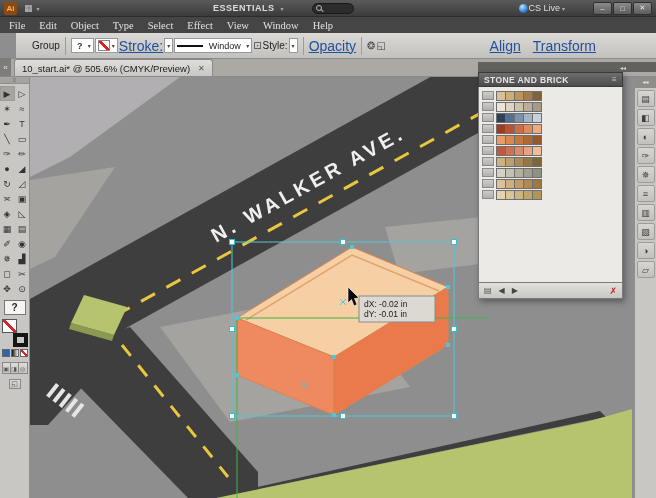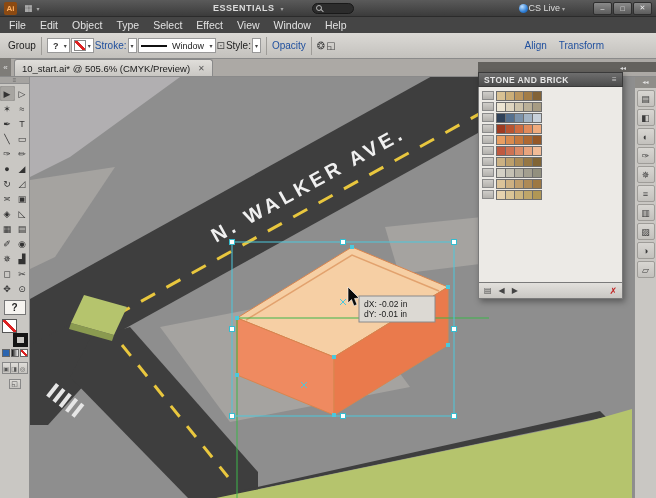--- a/index.html
+++ b/index.html
@@ -21,27 +21,27 @@
   .mag{width:6px;height:6px;border:1px solid #b5b5b5;border-radius:50%;position:relative;}
   .mag::after{content:"";position:absolute;width:4px;height:1px;background:#b5b5b5;right:-3px;bottom:-1px;transform:rotate(45deg);}
   .cslive{display:flex;align-items:center;font-size:9px;color:#ddd;margin-right:26px;}
   .orb{width:9px;height:9px;border-radius:50%;background:radial-gradient(circle at 35% 30%,#bfe0ff,#2f7fd6 60%,#174f96);}
   .win-btns{display:flex;gap:1px;}
   .win-btn{width:19px;height:13px;background:linear-gradient(#8a8a8a,#5c5c5c);border:1px solid #2e2e2e;border-radius:2px;
            color:#ececec;font-size:7px;display:flex;align-items:center;justify-content:center;}
 
   
   .menubar{height:16px;background:#454545;display:flex;align-items:center;color:#e2e2e2;font-size:10.5px;padding-left:2px;}
-  .menu-item{padding:0 7px;}
+  .menu-item{padding:0 7px;font-family:Liberation Serif, serif;}
 
   
   .controlbar{height:26px;background:linear-gradient(#dbd9d5,#c3c1bd);border-bottom:1px solid #8a8a8a;
-              display:flex;align-items:center;font-size:10px;color:#222;padding:0 8px;gap:1px;}
+              display:flex;align-items:center;font-size:10px;color:#222;padding:0 16px;gap:1px;margin-left:16px;}
   .cb-sep{width:1px;height:18px;background:#9e9c98;margin:0 4px;}
-  .cb-link{color:#1f4f9e;font-size:10px;}
+  .cb-link{color:#1f4f9e;text-decoration:underline;font-size:14px;}
   .cb-combo{height:15px;background:#fff;border:1px solid #999;display:inline-flex;align-items:center;gap:2px;padding:0 2px;font-size:9px;}
   .cb-arrow{font-size:6px;color:#444;}
   .cb-fill-swatch{font-size:9px;font-weight:bold;color:#333;width:12px;text-align:center;}
   .cb-none-swatch{width:12px;height:11px;border:1px solid #888;
                   background:linear-gradient(45deg,#fff 42%,#d22 42%,#d22 58%,#fff 58%);}
   .cb-line{width:26px;height:2px;background:#111;}
   .cb-brush{width:78px;justify-content:space-between;}
   .cb-icon{font-size:10px;color:#444;}
   .cb-right{margin-left:auto;margin-right:44px;display:flex;gap:12px;}
 

